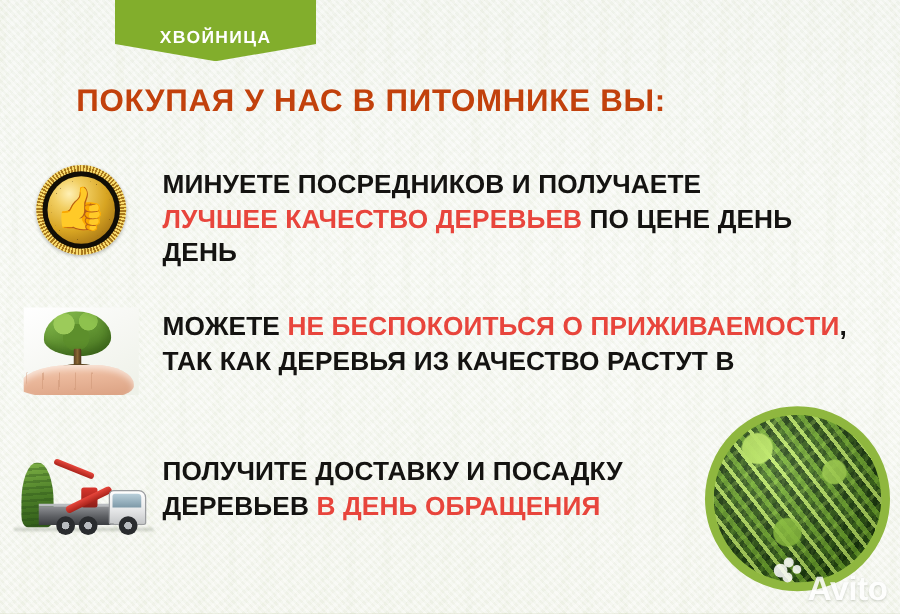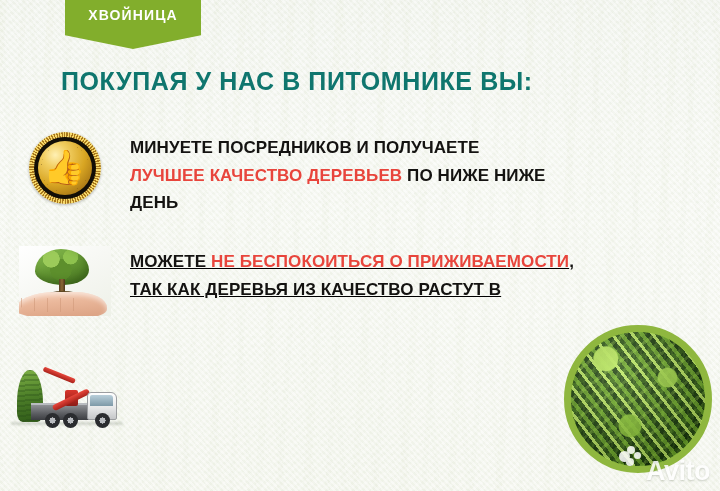--- a/index.html
+++ b/index.html
@@ -57,83 +57,83 @@
     inset: 0;
     opacity: .5;
     background-image:
       repeating-linear-gradient(47deg, rgba(255,255,255,0.45) 0 2px, rgba(190,205,165,0.12) 2px 4px),
       repeating-linear-gradient(-43deg, rgba(255,255,255,0.40) 0 3px, rgba(195,208,170,0.10) 3px 6px);
   }
 
   
   .ribbon {
     position: absolute;
-    left: 65px;
+    left: 92px;
     top: 0;
-    width: 136px;
+    width: 161px;
     height: 49px;
     background: var(--green, #82ae2c);
     clip-path: polygon(0 0, 100% 0, 100% 72%, 50% 100%, 0 72%);
     display: flex;
-    align-items: flex-start;
+    align-items: center;
     justify-content: center;
     padding-top: 8px;
     box-sizing: border-box;
   }
   .ribbon-label {
     color: #ffffff;
     font-size: 14px;
     font-weight: 700;
     letter-spacing: 1.1px;
     line-height: 1;
     white-space: nowrap;
   }
 
   
   .headline {
     position: absolute;
     left: 61px;
     top: 68px;
     font-size: 25px;
     font-weight: 700;
-    color: #0f766e;
+    color: #c2410c;
     letter-spacing: 0.6px;
     white-space: nowrap;
     line-height: 1.1;
   }
 
   
   .rows {
     position: absolute;
     left: 0;
     top: 126px;
     width: 720px;
   }
   .row {
     position: relative;
     display: flex;
     align-items: flex-start;
   }
   .row-1 { height: 114px; }
-  .row-2 { height: 116px; text-decoration: underline; }
+  .row-2 { height: 116px; }
   .row-3 { height: 90px; }
 
   .row-icon {
     position: relative;
     flex: 0 0 auto;
     width: 130px;
     display: flex;
     justify-content: center;
     align-items: flex-start;
     padding-top: 6px;
   }
   .row-text {
     flex: 1 1 auto;
     padding-top: 8px;
-    font-size: 17px;
+    font-size: 21px;
     font-weight: 600;
     color: #141311;
     line-height: 27.5px;
     letter-spacing: 0.1px;
   }
   .row-text .hl {
     color: var(--red, #e8453c);
     font-weight: 800;
   }
 
@@ -438,21 +438,21 @@
             <div class="medal-dots"></div>
             <span class="thumb-glyph">👍</span>
           </div>
         </div>
       </div>
       <div class="row-text">
         <div>
           <span>МИНУЕТЕ ПОСРЕДНИКОВ И ПОЛУЧАЕТЕ</span>
         </div>
         <div>
-          <span class="hl">ЛУЧШЕЕ КАЧЕСТВО ДЕРЕВЬЕВ</span><span> ПО НИЖЕ НИЖЕ</span>
+          <span class="hl">ЛУЧШЕЕ КАЧЕСТВО ДЕРЕВЬЕВ</span><span> ПО ЦЕНЕ ДЕНЬ</span>
         </div>
         <div>
           <span>ДЕНЬ</span>
         </div>
       </div>
     </div>
 
     <div class="row row-2">
       <div class="row-icon">
         <div class="hand-tree">
@@ -483,20 +483,26 @@
           <div class="ts-crane-arm1"></div>
           <div class="ts-crane-arm2"></div>
           <div class="ts-cab"></div>
           <div class="ts-window"></div>
           <div class="ts-wheel w1"></div>
           <div class="ts-wheel w2"></div>
           <div class="ts-wheel w3"></div>
         </div>
       </div>
       <div class="row-text">
+        <div>
+          <span>ПОЛУЧИТЕ ДОСТАВКУ И ПОСАДКУ</span>
+        </div>
+        <div>
+          <span>ДЕРЕВЬЕВ </span><span class="hl">В ДЕНЬ ОБРАЩЕНИЯ</span>
+        </div>
       </div>
     </div>
 
   </div>
 
   <div class="thuja-circle" style="border-color: rgb(143, 183, 63);"></div>
 
   <div class="watermark">
     <span class="wm-mark">
       <i></i>

